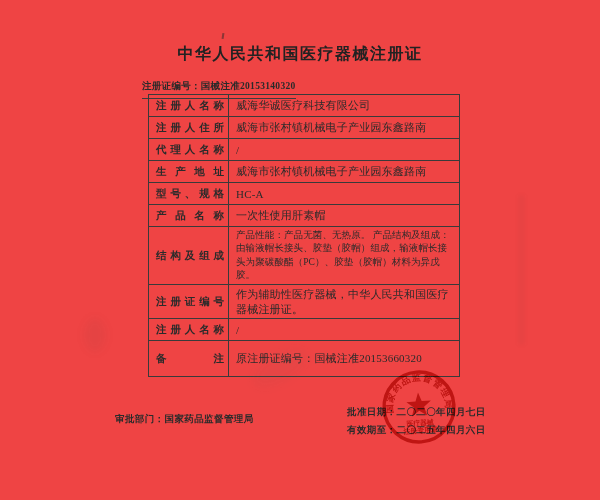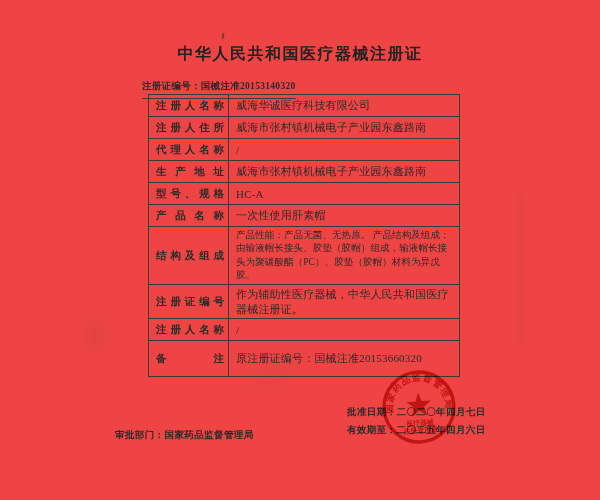--- a/index.html
+++ b/index.html
@@ -31,21 +31,21 @@
   td.lbl{width:68px;font-weight:700;font-size:10.5px;padding:1px 9px 1px 10px;}
   .lbl-inner{display:inline-block;width:100%;text-align:justify;text-align-last:justify;}
   td.val{font-size:11px;letter-spacing:.2px;}
   tr.r-std  td{height:19px;}
   tr.r-tall td{height:55px;}
   tr.r-med  td{height:31px;}
   tr.r-note td{height:33px;margin-left:34px;}
   td.val.multiline{font-size:9.5px;line-height:1.4;letter-spacing:.1px;padding-right:6px;}
 
   .footer-dept{
-    position:absolute;left:115px;top:413px;font-size:9.5px;font-weight:600;letter-spacing:.4px;margin-top:16px;
+    position:absolute;left:115px;top:413px;font-size:9.5px;font-weight:600;letter-spacing:.4px;
   }
   .date-line{position:absolute;font-size:9.5px;font-weight:600;letter-spacing:.4px;z-index:2;}
   .date-1{left:347px;top:406px;}
   .date-2{left:347px;top:424px;}
 
   .seal{
     position:absolute;left:381px;top:369px;width:76px;height:76px;z-index:5;
     opacity:.88;mix-blend-mode:multiply;transform:rotate(-4deg);
   }
 

